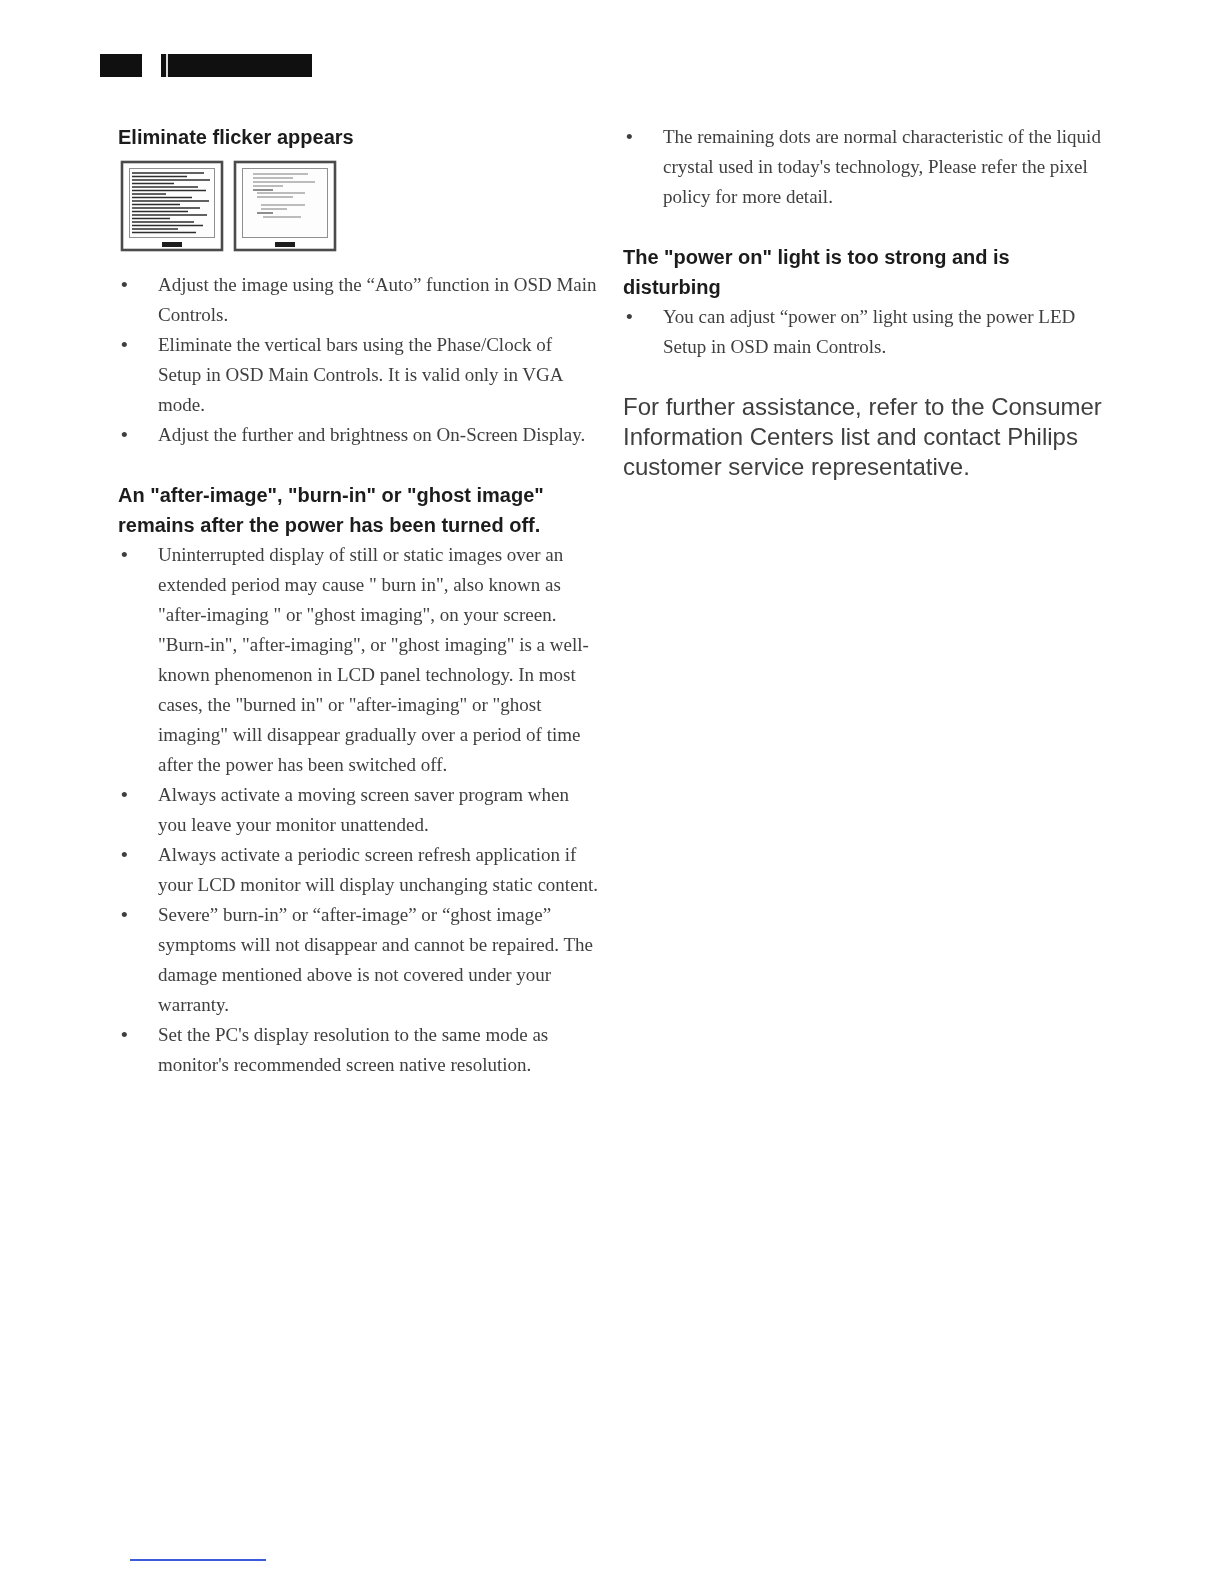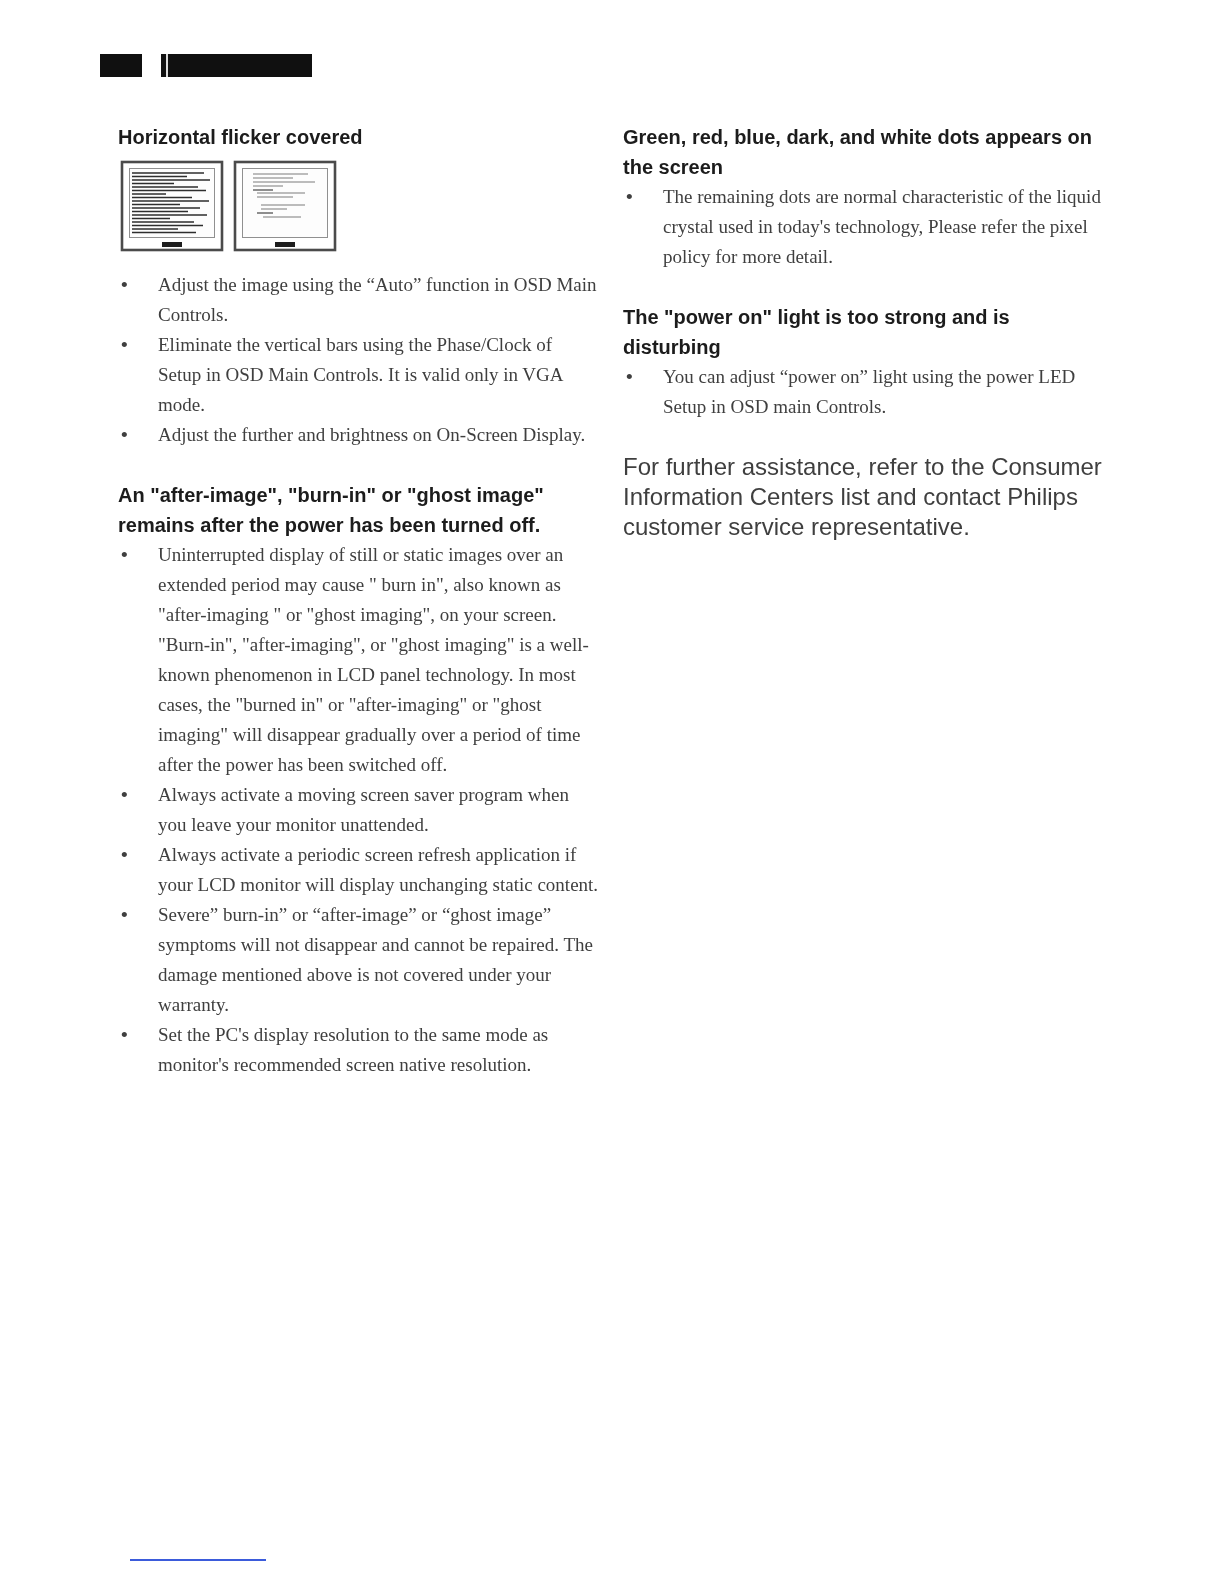--- a/index.html
+++ b/index.html
@@ -74,21 +74,21 @@
 <div class="page">
 
   <div class="hdr-badge"></div>
   <div class="hdr-bar"></div>
 
   <div class="columns">
 
     <section class="col">
 
       <div class="sec">
-        <h3 class="h">Horizontal flicker covered</h3>
+        <h3 class="h">Eliminate flicker appears</h3>
         <div class="figures">
           <svg class="monitor" viewBox="0 0 104 92" width="104" height="92" aria-hidden="true">
             <rect x="2" y="2" width="100" height="88" fill="#ffffff" stroke="#4b4b4b" stroke-width="2.6"></rect>
             <rect x="9.5" y="8.5" width="85" height="69" fill="#fdfdfd" stroke="#909090" stroke-width="1"></rect>
             <path fill="none" stroke="#2e2e2e" stroke-width="1.7" d="M12 13h72M12 16.5h55M12 20h78M12 23.5h42M12 27h66M12 30.5h74M12 34h34M12 37.5h60M12 41h77M12 44.5h48M12 48h68M12 51.5h56M12 55h75M12 58.5h38M12 62h62M12 65.5h71M12 69h46M12 72.5h64"></path>
             <rect x="42" y="82" width="20" height="5" fill="#1d1d1d"></rect>
           </svg>
           <svg class="monitor" viewBox="0 0 104 92" width="104" height="92" aria-hidden="true">
             <rect x="2" y="2" width="100" height="88" fill="#ffffff" stroke="#4b4b4b" stroke-width="2.6"></rect>
             <rect x="9.5" y="8.5" width="85" height="69" fill="#fdfdfd" stroke="#909090" stroke-width="1"></rect>
@@ -147,21 +147,20 @@
             <span class="txt">Set the PC's display resolution to the same mode as monitor's recommended screen native resolution.</span>
           </li>
         </ul>
       </div>
 
     </section>
 
     <section class="col">
 
       <div class="sec">
-        <h3 class="h">Green, red, blue, dark, and white dots appears on the screen</h3>
         <ul class="bl">
           <li>
             <span class="dot">•</span>
             <span class="txt">The remaining dots are normal characteristic of the liquid crystal used in today's technology, Please refer the pixel policy for more detail.</span>
           </li>
         </ul>
       </div>
 
       <div class="sec">
         <h3 class="h">The "power on" light is too strong and is disturbing</h3>

